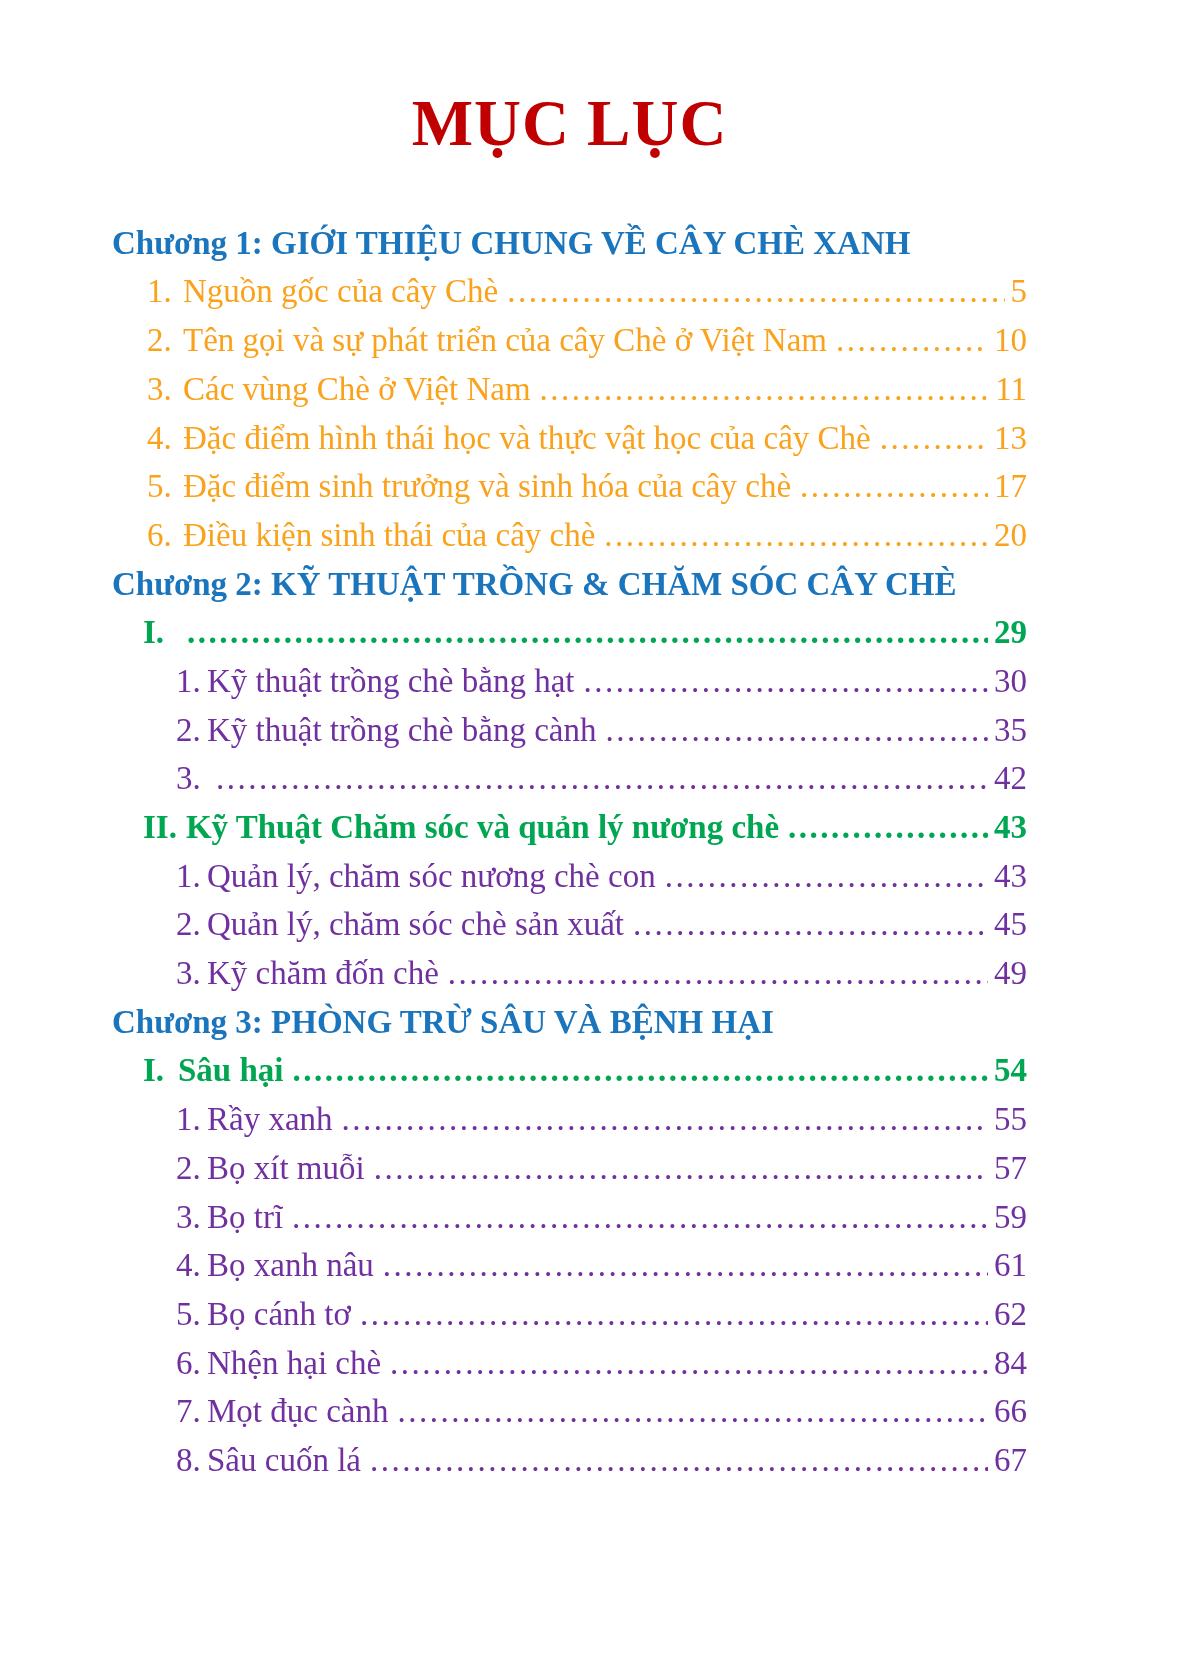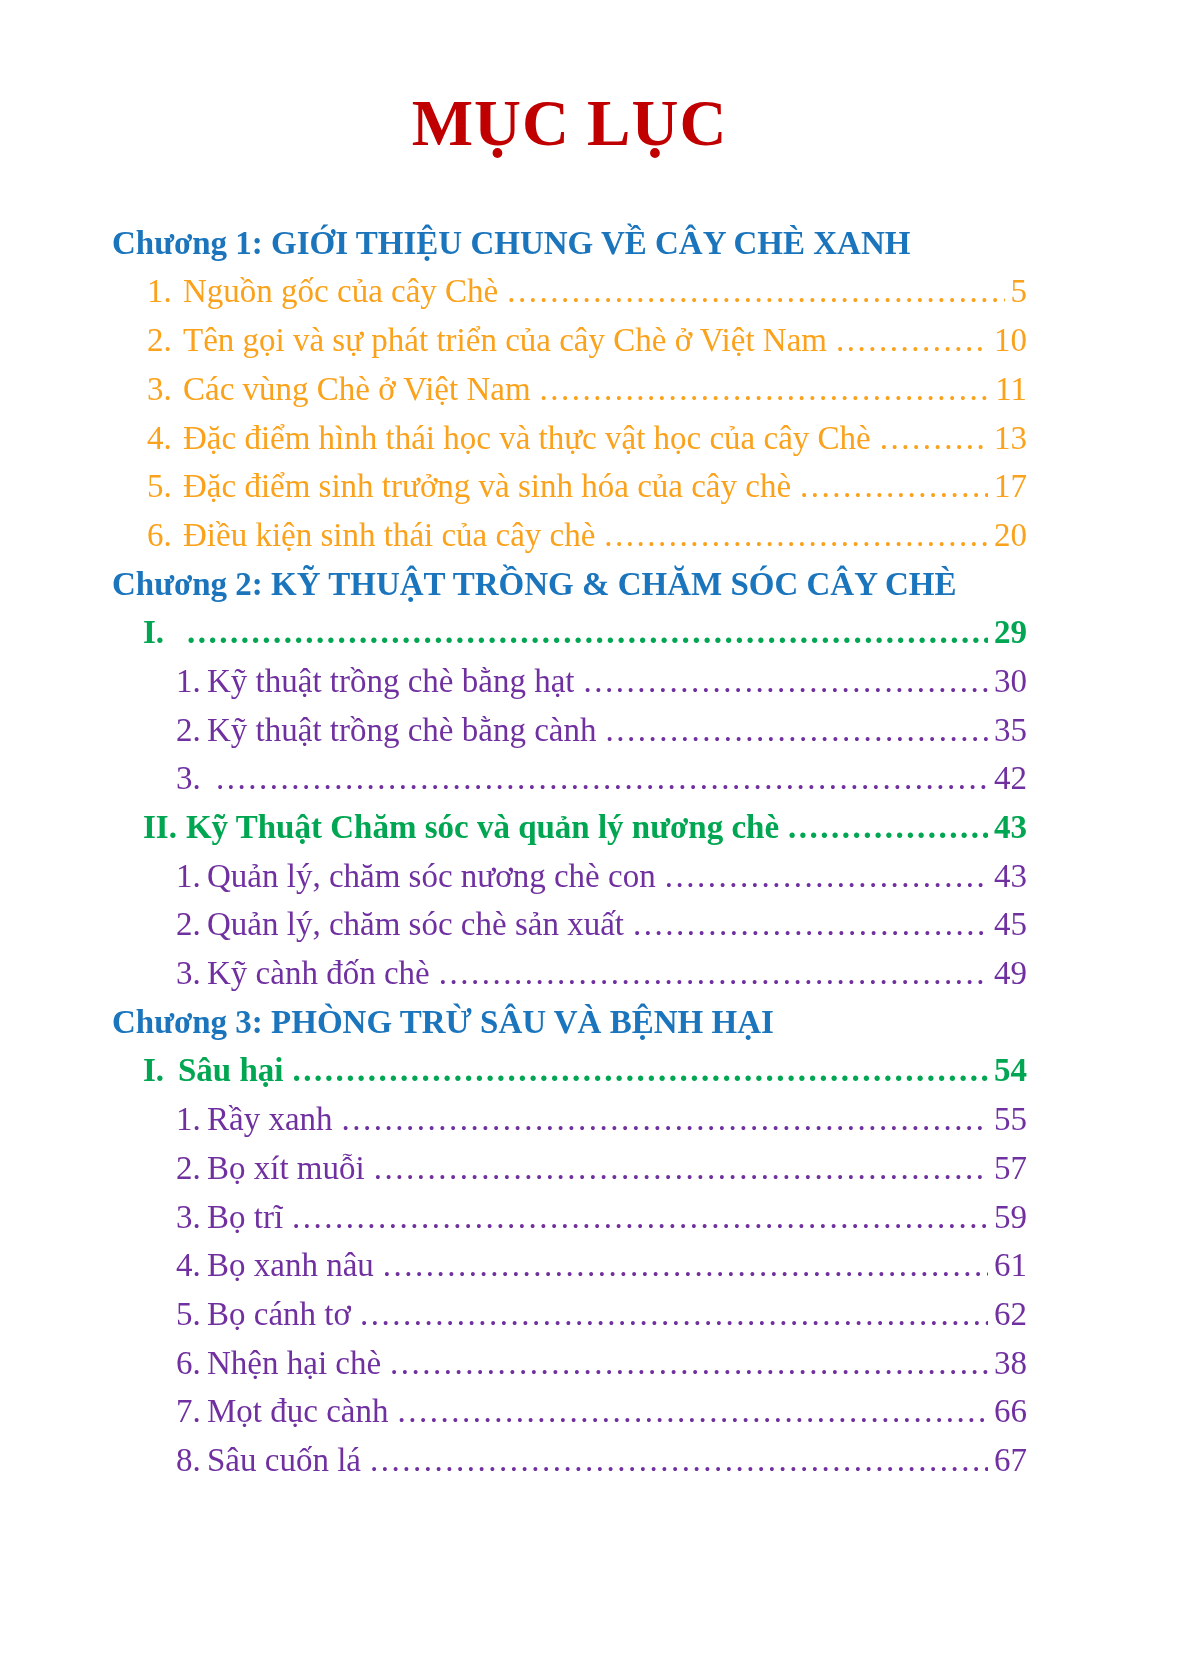--- a/index.html
+++ b/index.html
@@ -178,21 +178,21 @@
 
     <div class="row l2">
       <span class="num">2.</span>
       <span class="txt">Quản lý, chăm sóc chè sản xuất</span>
       <span class="leader"></span>
       <span class="page-num">45</span>
     </div>
 
     <div class="row l2">
       <span class="num">3.</span>
-      <span class="txt">Kỹ cành đốn chè</span>
+      <span class="txt">Kỹ chăm đốn chè</span>
       <span class="leader"></span>
       <span class="page-num">49</span>
     </div>
 
     <div class="row chapter">
       <span class="txt">Chương 3: PHÒNG TRỪ SÂU VÀ BỆNH HẠI</span>
     </div>
 
     <div class="row section">
       <span class="num">I.</span>
@@ -233,21 +233,21 @@
       <span class="num">5.</span>
       <span class="txt">Bọ cánh tơ</span>
       <span class="leader"></span>
       <span class="page-num">62</span>
     </div>
 
     <div class="row l2">
       <span class="num">6.</span>
       <span class="txt">Nhện hại chè</span>
       <span class="leader"></span>
-      <span class="page-num">38</span>
+      <span class="page-num">84</span>
     </div>
 
     <div class="row l2">
       <span class="num">7.</span>
       <span class="txt">Mọt đục cành</span>
       <span class="leader"></span>
       <span class="page-num">66</span>
     </div>
 
     <div class="row l2">

